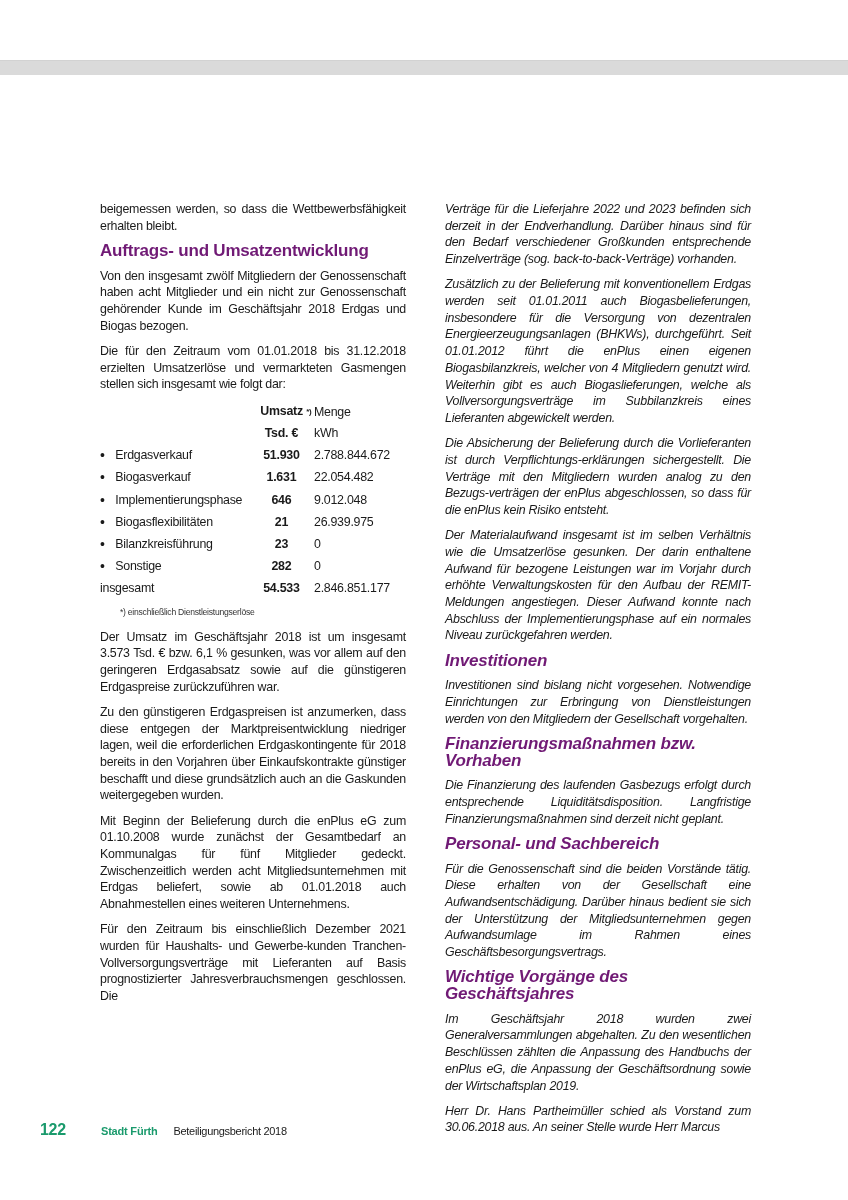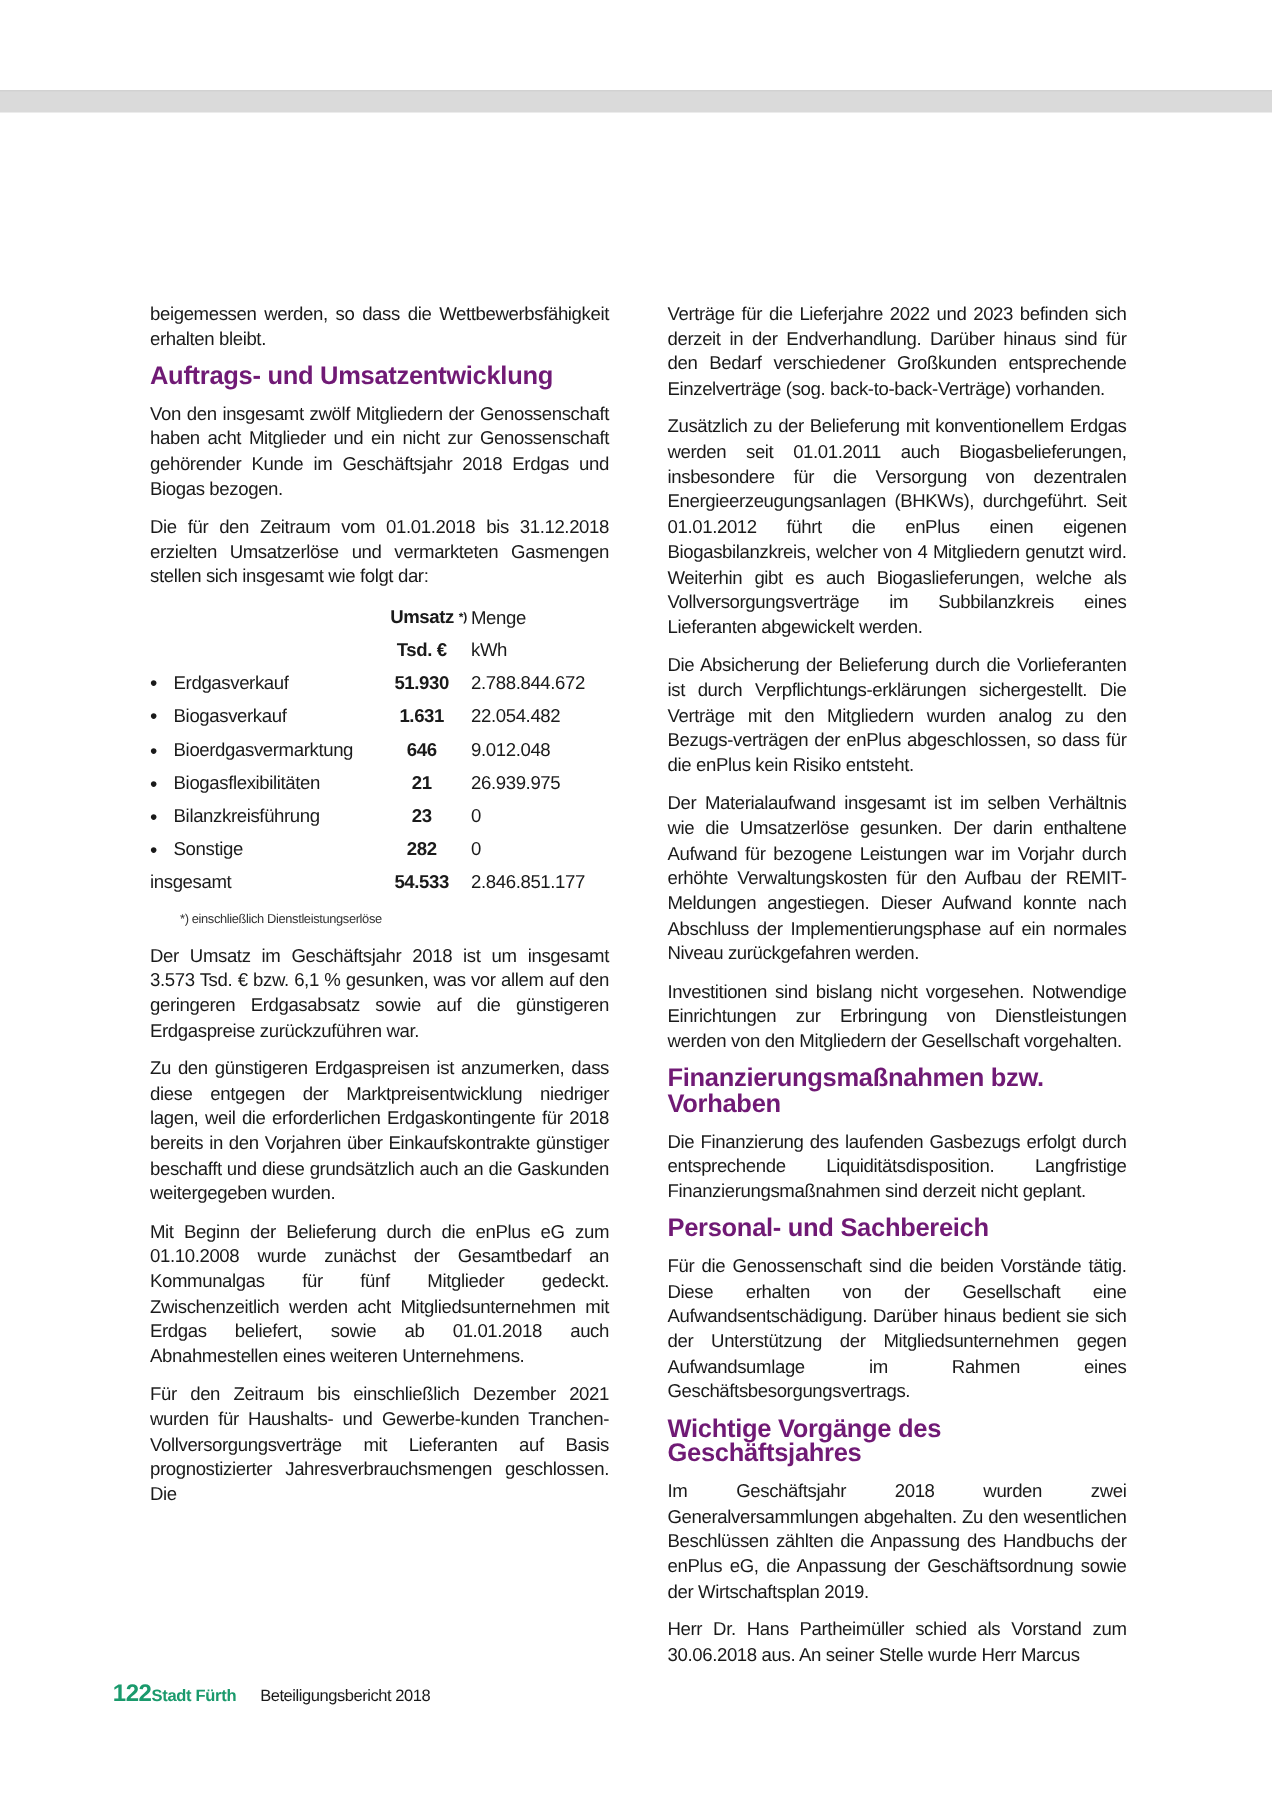--- a/index.html
+++ b/index.html
@@ -4,34 +4,34 @@
 <style>
   html, body { margin: 0; padding: 0; }
   body {
     width: 848px; height: 1200px; position: relative; overflow: hidden;
     background: #ffffff; color: #1a1a1a;
     font-family: "Liberation Sans", sans-serif;
   }
   .topband { position: absolute; left: 0; top: 60px; width: 848px; height: 14px; background: #dadada; border-top: 1px solid #d2d2d2; }
   .col { position: absolute; top: 201px; width: 306px; font-size: 12.4px; line-height: 16.7px; letter-spacing: -0.25px; }
   .col.left { left: 100px; }
-  .col.right { left: 445px; }
+  .col.right { left: 445px; font-style: italic; }
   p { margin: 0 0 8.5px 0; text-align: justify; }
   h3 { margin: 0 0 8px 0; font-size: 17px; line-height: 16.7px; color: #701a75; font-weight: bold; letter-spacing: -0.2px; }
   table.fin { border-collapse: collapse; width: 290px; margin: 2px 0 0 0; font-size: 12.4px; }
   table.fin td { padding: 0; height: 22.2px; vertical-align: middle; }
   table.fin td.label { width: 148px; margin-left: 44px; }
   table.fin td.bullet { width: 19px; font-size: 14px; }
   table.fin td.umsatz { text-align: center; width: 47px; font-weight: bold; }
   table.fin td.menge { text-align: left; }
   table.fin tr.hdr td { height: 21.5px; }
   .footnote-mark { font-size: 8px; vertical-align: 1px; }
   .footnote { font-size: 8.6px; margin: 4px 0 8px 20px; color: #333; }
   .footer { position: absolute; top: 1121px; left: 40px; font-size: 12px; display: flex; align-items: baseline; }
-  .footer .pagenum { color: #1a9a6c; font-weight: bold; font-size: 16px; width: 61px; letter-spacing: -0.3px; text-align: right; }
+  .footer .pagenum { color: #1a9a6c; font-weight: bold; font-size: 16px; width: 61px; letter-spacing: -0.3px; }
   .footer .brand { color: #1a9a6c; font-weight: bold; margin-right: 16px; font-size: 11px; letter-spacing: -0.2px; }
   .footer .title { color: #1a1a1a; font-size: 11px; letter-spacing: -0.3px; }
 </style>
 </head>
 <body>
 
 <div class="topband"></div>
 
 <div class="col left">
   <p>beigemessen werden, so dass die Wettbewerbsfähigkeit erhalten bleibt.</p>
@@ -58,21 +58,21 @@
       <td class="menge">2.788.844.672</td>
     </tr>
     <tr>
       <td class="bullet">•</td>
       <td class="label">Biogasverkauf</td>
       <td class="umsatz" style="padding-right:9px">1.631</td>
       <td class="menge">22.054.482</td>
     </tr>
     <tr>
       <td class="bullet">•</td>
-      <td class="label">Bioerdgasvermarktung</td>
+      <td class="label">Implementierungsphase</td>
       <td class="umsatz" style="padding-right:9px">646</td>
       <td class="menge">9.012.048</td>
     </tr>
     <tr>
       <td class="bullet">•</td>
       <td class="label">Biogasflexibilitäten</td>
       <td class="umsatz" style="padding-right:9px">21</td>
       <td class="menge">26.939.975</td>
     </tr>
     <tr>
@@ -100,20 +100,21 @@
   <p>Zu den günstigeren Erdgaspreisen ist anzumerken, dass diese entgegen der Marktpreisentwicklung niedriger lagen, weil die erforderlichen Erdgaskontingente für 2018 bereits in den Vorjahren über Einkaufskontrakte günstiger beschafft und diese grundsätzlich auch an die Gaskunden weitergegeben wurden.</p>
   <p>Mit Beginn der Belieferung durch die enPlus eG zum 01.10.2008 wurde zunächst der Gesamtbedarf an Kommunalgas für fünf Mitglieder gedeckt. Zwischenzeitlich werden acht Mitgliedsunternehmen mit Erdgas beliefert, sowie ab 01.01.2018 auch Abnahmestellen eines weiteren Unternehmens.</p>
   <p>Für den Zeitraum bis einschließlich Dezember 2021 wurden für Haushalts- und Gewerbe-kunden Tranchen-Vollversorgungsverträge mit Lieferanten auf Basis prognostizierter Jahresverbrauchsmengen geschlossen. Die</p>
 </div>
 
 <div class="col right">
   <p>Verträge für die Lieferjahre 2022 und 2023 befinden sich derzeit in der Endverhandlung. Darüber hinaus sind für den Bedarf verschiedener Großkunden entsprechende Einzelverträge (sog. back-to-back-Verträge) vorhanden.</p>
   <p>Zusätzlich zu der Belieferung mit konventionellem Erdgas werden seit 01.01.2011 auch Biogasbelieferungen, insbesondere für die Versorgung von dezentralen Energieerzeugungsanlagen (BHKWs), durchgeführt. Seit 01.01.2012 führt die enPlus einen eigenen Biogasbilanzkreis, welcher von 4 Mitgliedern genutzt wird. Weiterhin gibt es auch Biogaslieferungen, welche als Vollversorgungsverträge im Subbilanzkreis eines Lieferanten abgewickelt werden.</p>
   <p>Die Absicherung der Belieferung durch die Vorlieferanten ist durch Verpflichtungs-erklärungen sichergestellt. Die Verträge mit den Mitgliedern wurden analog zu den Bezugs-verträgen der enPlus abgeschlossen, so dass für die enPlus kein Risiko entsteht.</p>
   <p>Der Materialaufwand insgesamt ist im selben Verhältnis wie die Umsatzerlöse gesunken. Der darin enthaltene Aufwand für bezogene Leistungen war im Vorjahr durch erhöhte Verwaltungskosten für den Aufbau der REMIT-Meldungen angestiegen. Dieser Aufwand konnte nach Abschluss der Implementierungsphase auf ein normales Niveau zurückgefahren werden.</p>
+  <h3>Investitionen</h3>
   <p>Investitionen sind bislang nicht vorgesehen. Notwendige Einrichtungen zur Erbringung von Dienstleistungen werden von den Mitgliedern der Gesellschaft vorgehalten.</p>
   <h3>Finanzierungsmaßnahmen bzw. Vorhaben</h3>
   <p>Die Finanzierung des laufenden Gasbezugs erfolgt durch entsprechende Liquiditätsdisposition. Langfristige Finanzierungsmaßnahmen sind derzeit nicht geplant.</p>
   <h3>Personal- und Sachbereich</h3>
   <p>Für die Genossenschaft sind die beiden Vorstände tätig. Diese erhalten von der Gesellschaft eine Aufwandsentschädigung. Darüber hinaus bedient sie sich der Unterstützung der Mitgliedsunternehmen gegen Aufwandsumlage im Rahmen eines Geschäftsbesorgungsvertrags.</p>
   <h3>Wichtige Vorgänge des Geschäftsjahres</h3>
   <p>Im Geschäftsjahr 2018 wurden zwei Generalversammlungen abgehalten. Zu den wesentlichen Beschlüssen zählten die Anpassung des Handbuchs der enPlus eG, die Anpassung der Geschäftsordnung sowie der Wirtschaftsplan 2019.</p>
   <p>Herr Dr. Hans Partheimüller schied als Vorstand zum 30.06.2018 aus. An seiner Stelle wurde Herr Marcus</p>
 </div>
 

